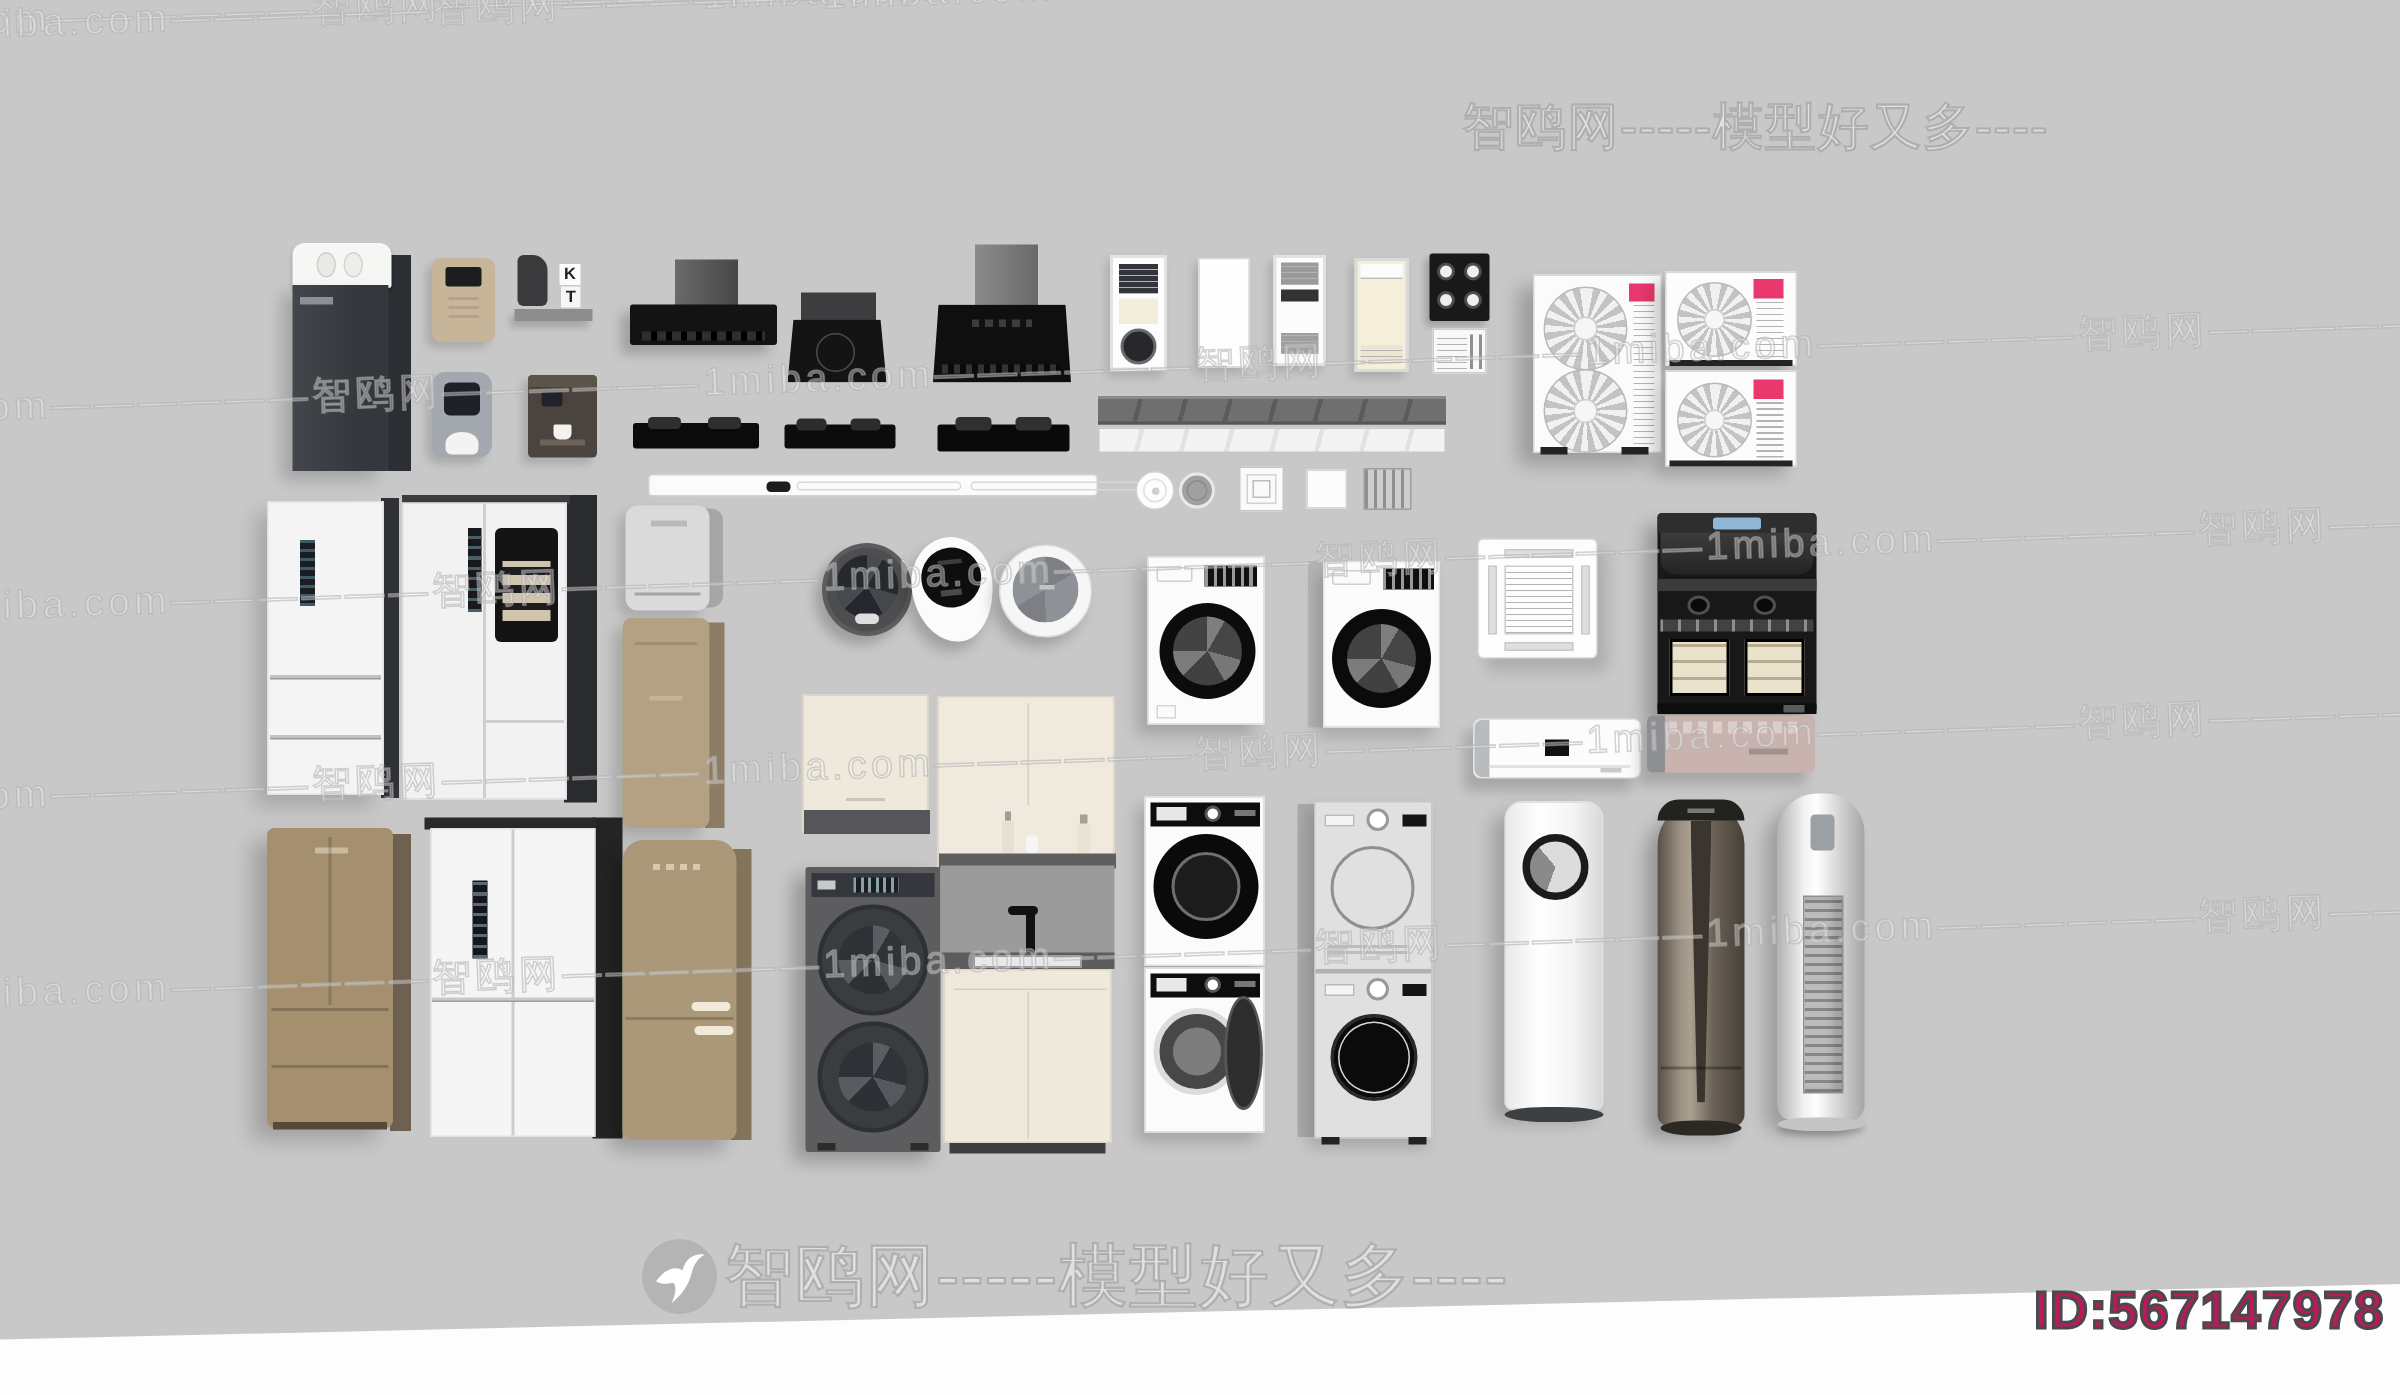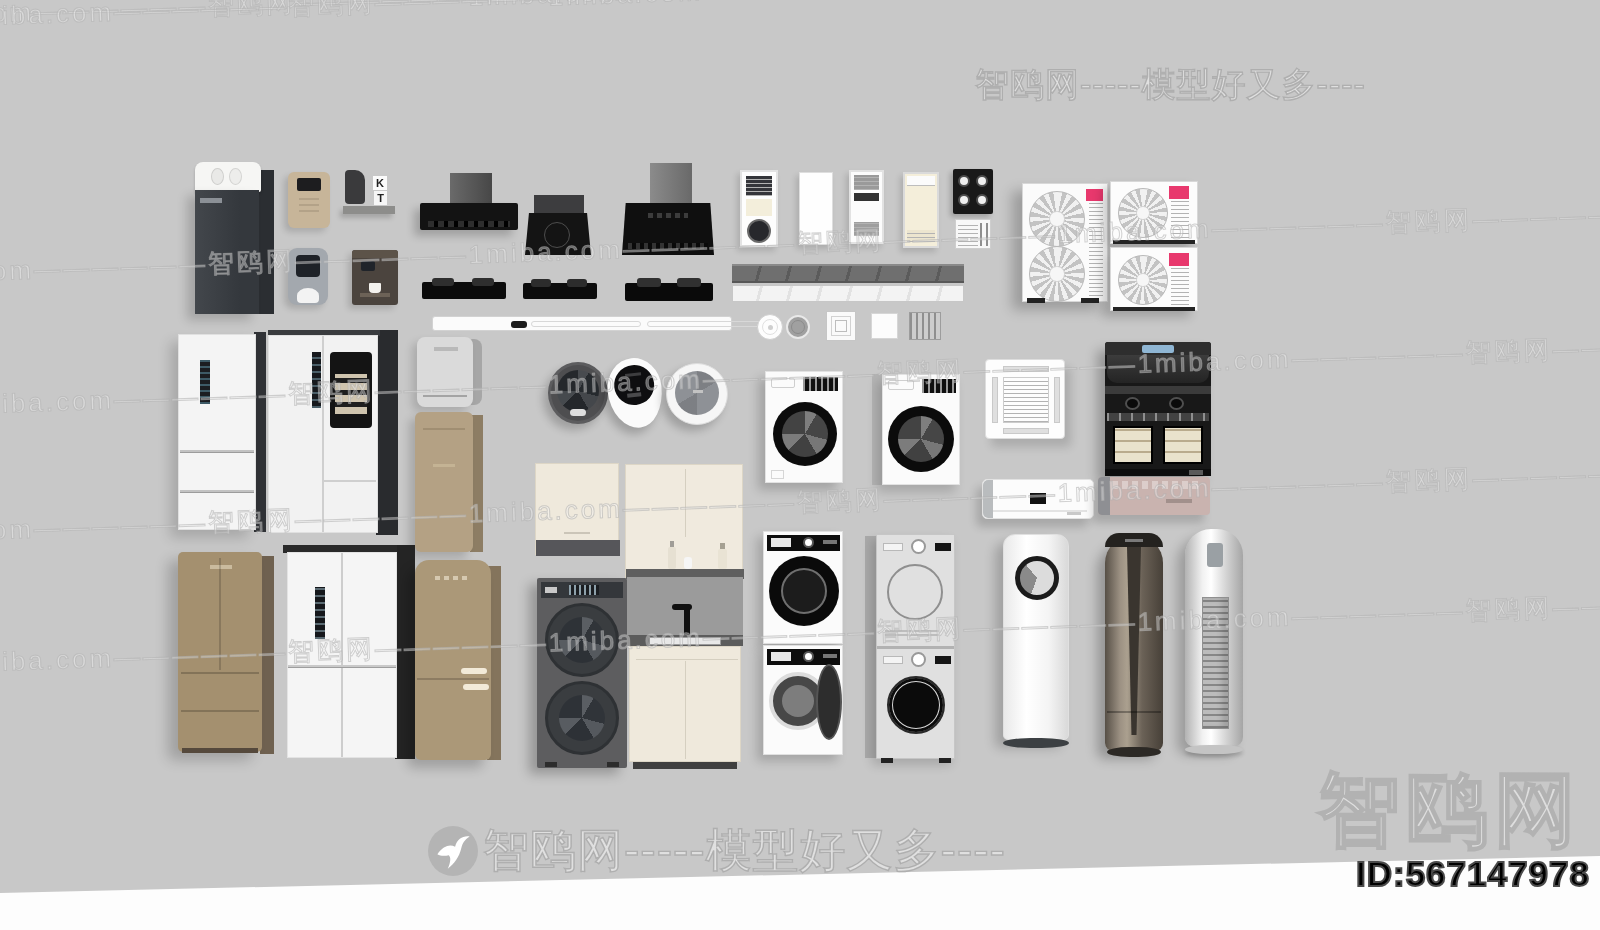--- a/index.html
+++ b/index.html
@@ -20,21 +20,21 @@
   .wm-row{position:absolute;white-space:nowrap;font-size:26px;letter-spacing:3px;
           color:rgba(255,255,255,0.15);-webkit-text-stroke:1px rgba(173,173,173,0.55);
           text-shadow:0 0 1px rgba(255,255,255,0.25);
           transform:rotate(-2deg);transform-origin:0 50%;z-index:30;pointer-events:none}
   .wm-banner{position:absolute;white-space:nowrap;color:rgba(255,255,255,0.22);
           -webkit-text-stroke:1.4px rgba(168,168,168,0.85);text-shadow:0 0 1px rgba(255,255,255,0.3);
           z-index:31;pointer-events:none}
   .big-brand{position:absolute;font-size:82px;letter-spacing:6px;font-weight:bold;
           color:#dedede;-webkit-text-stroke:2px #b2b2b2;z-index:32;pointer-events:none}
   .id-tag{position:absolute;font-size:35px;font-weight:bold;letter-spacing:1px;
-          color:#000000;-webkit-text-stroke:2px #4a4a4a;z-index:33;pointer-events:none}
+          color:#be185d;-webkit-text-stroke:2px #4a4a4a;z-index:33;pointer-events:none}
   .wedge{position:absolute;left:0;top:0;width:1600px;height:930px;z-index:20;pointer-events:none}
 </style>
 </head>
 <body>
 
 <div class="scene">
 
   <div class="it" style="left:195px;top:162px;width:80px;height:156px">
     <div class="p" style="left:62px;top:8px;width:17px;height:144px;background:#2b2e32"></div>
     <div class="p" style="left:0;top:0;width:66px;height:30px;background:#f6f6f4;border-radius:8px 8px 2px 2px;box-shadow:0 2px 3px rgba(0,0,0,.2)"></div>
@@ -418,16 +418,15 @@
   <div class="wm-banner" style="left:975px;top:62px;font-size:34px;letter-spacing:1px">智鸥网-----模型好又多----</div>
 
   <div class="it" style="left:428px;top:826px;width:50px;height:50px;z-index:31">
     <svg width="50" height="50" viewBox="0 0 48 48">
       <circle cx="24" cy="24" r="24" fill="#b4b4b4"></circle>
       <path d="M9 27 C15 19 21 17 26 20 C28 12 34 9 40 10 C35 13 33 17 32 21 C30 30 25 36 19 41 C22 34 22 30 20 28 C16 29 12 29 9 27 Z" fill="#ffffff"></path>
     </svg>
   </div>
   <div class="wm-banner" style="left:483px;top:820px;font-size:46px;letter-spacing:1px">智鸥网-----模型好又多----</div>
 
-  <div class="big-brand" style="left:1318px;top:756px">智鸥网</div>
   <div class="id-tag" style="left:1356px;top:854px">ID:567147978</div>
 
 </div>
 
 </body></html>

